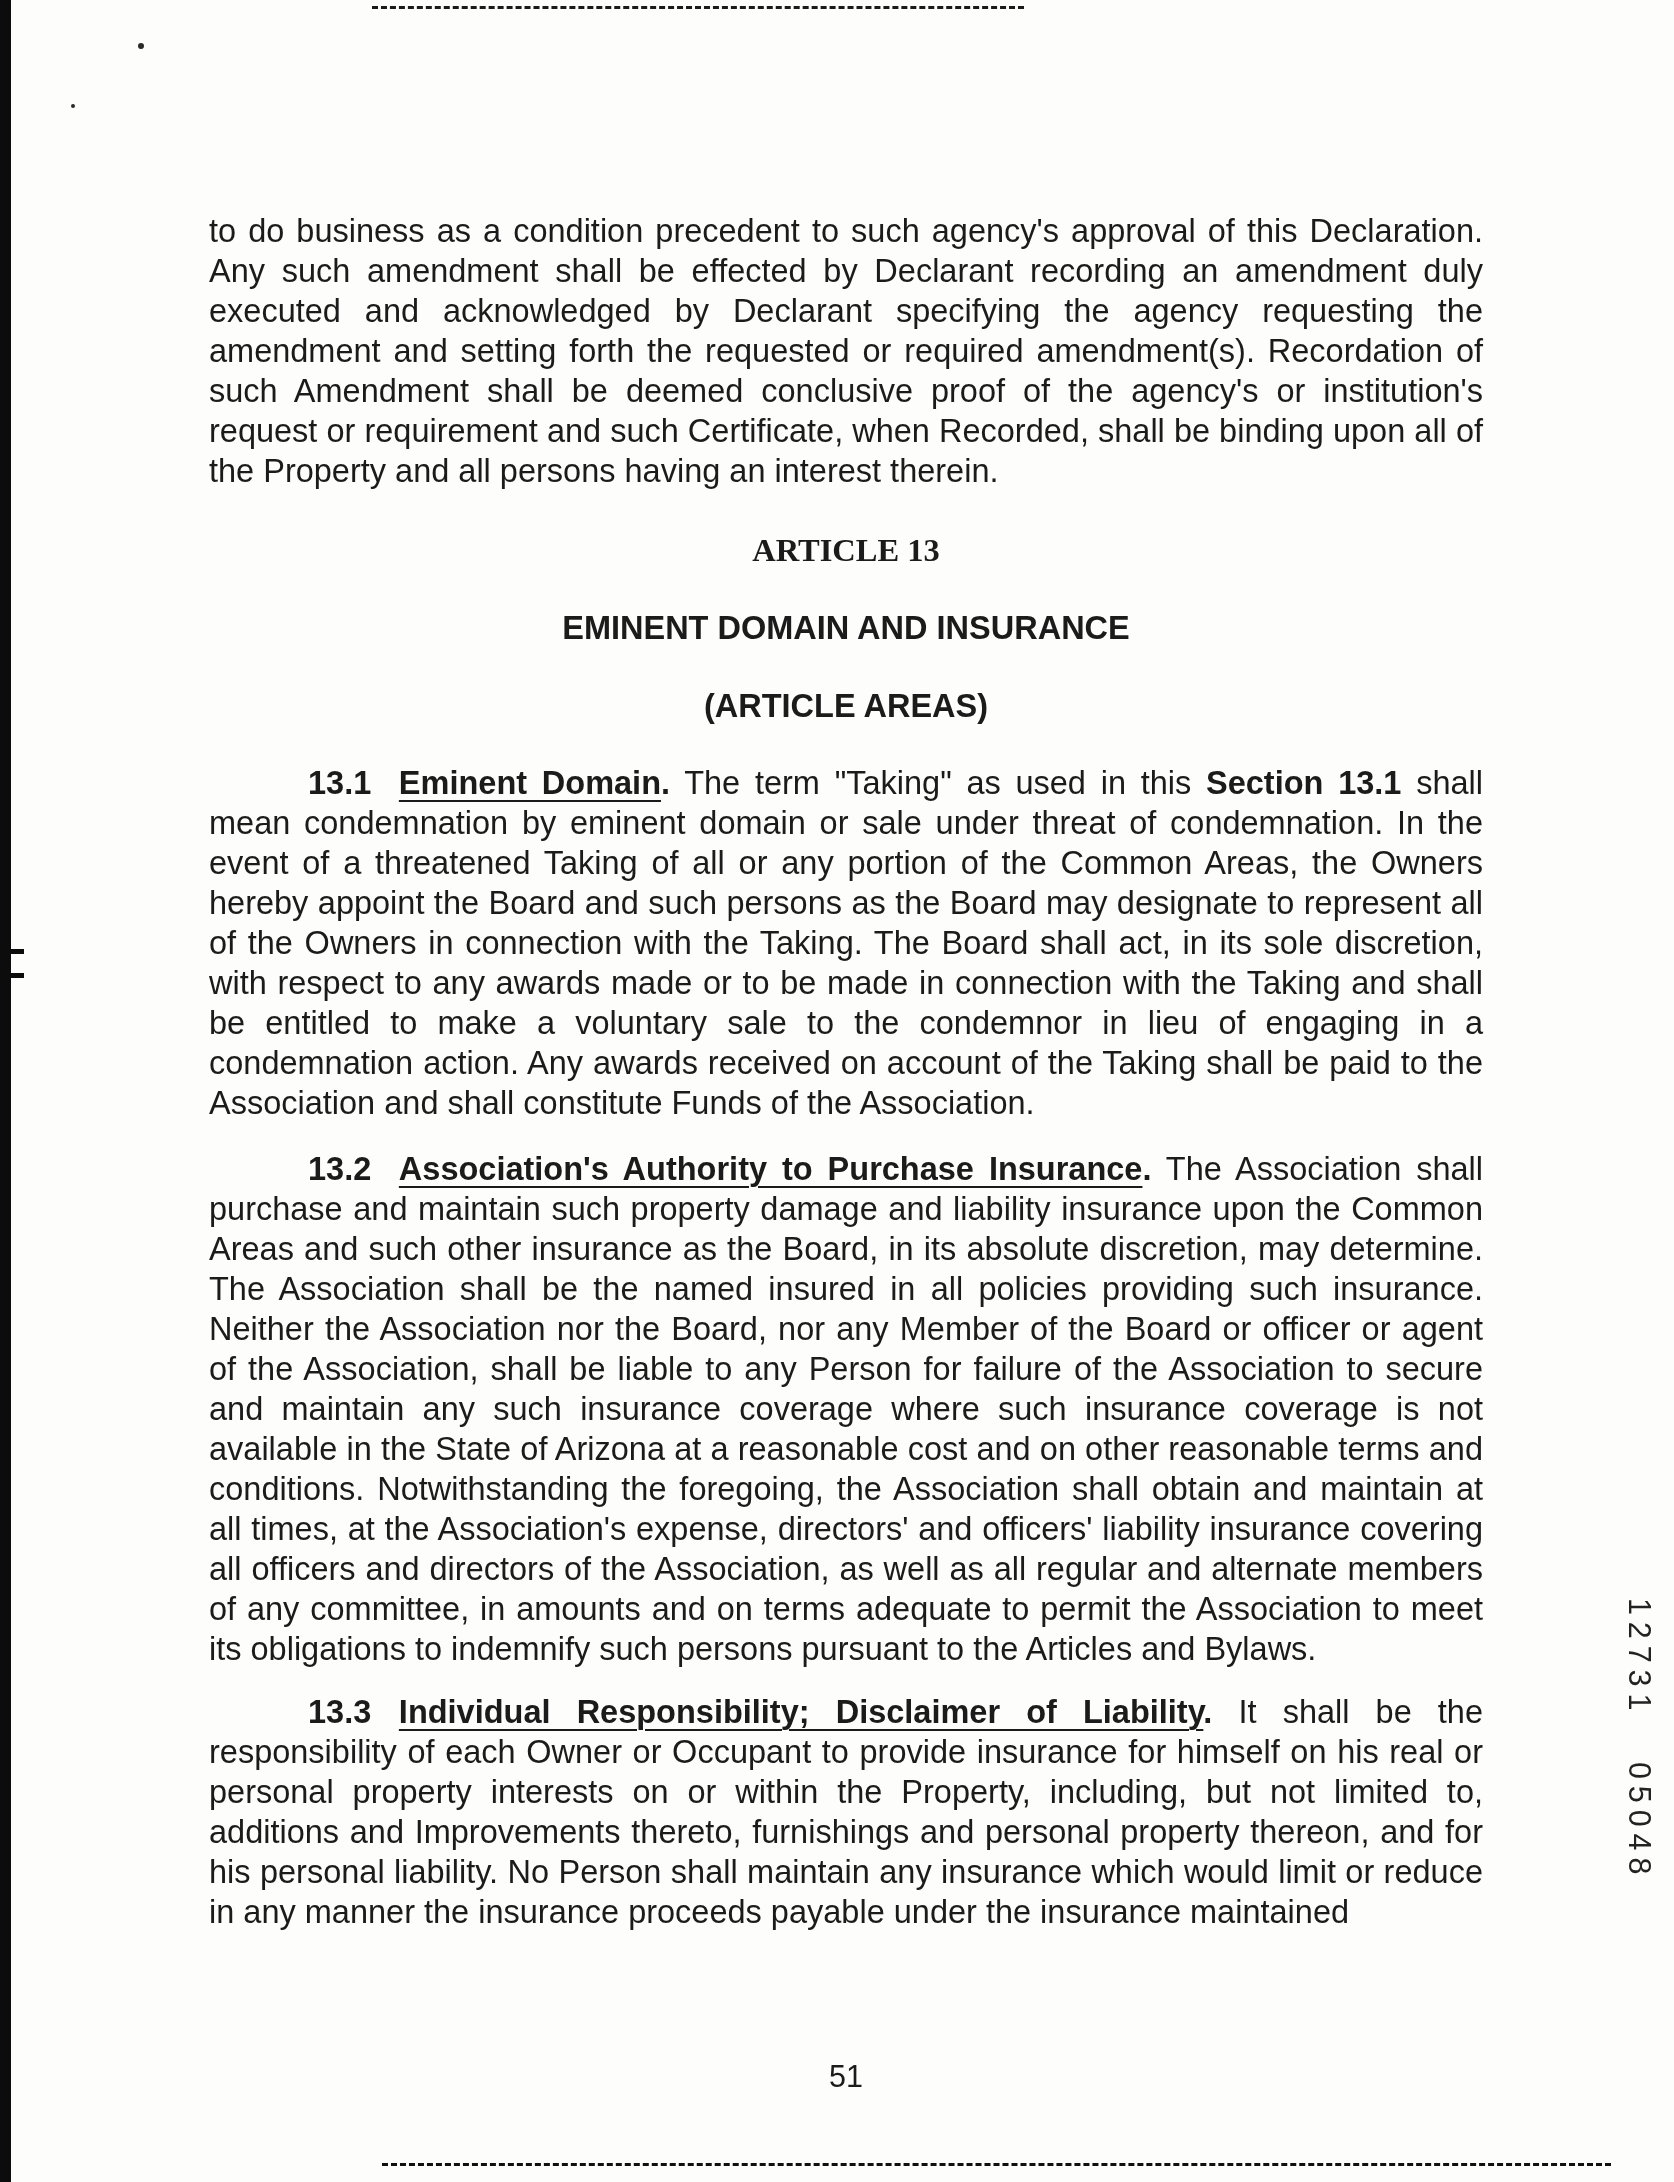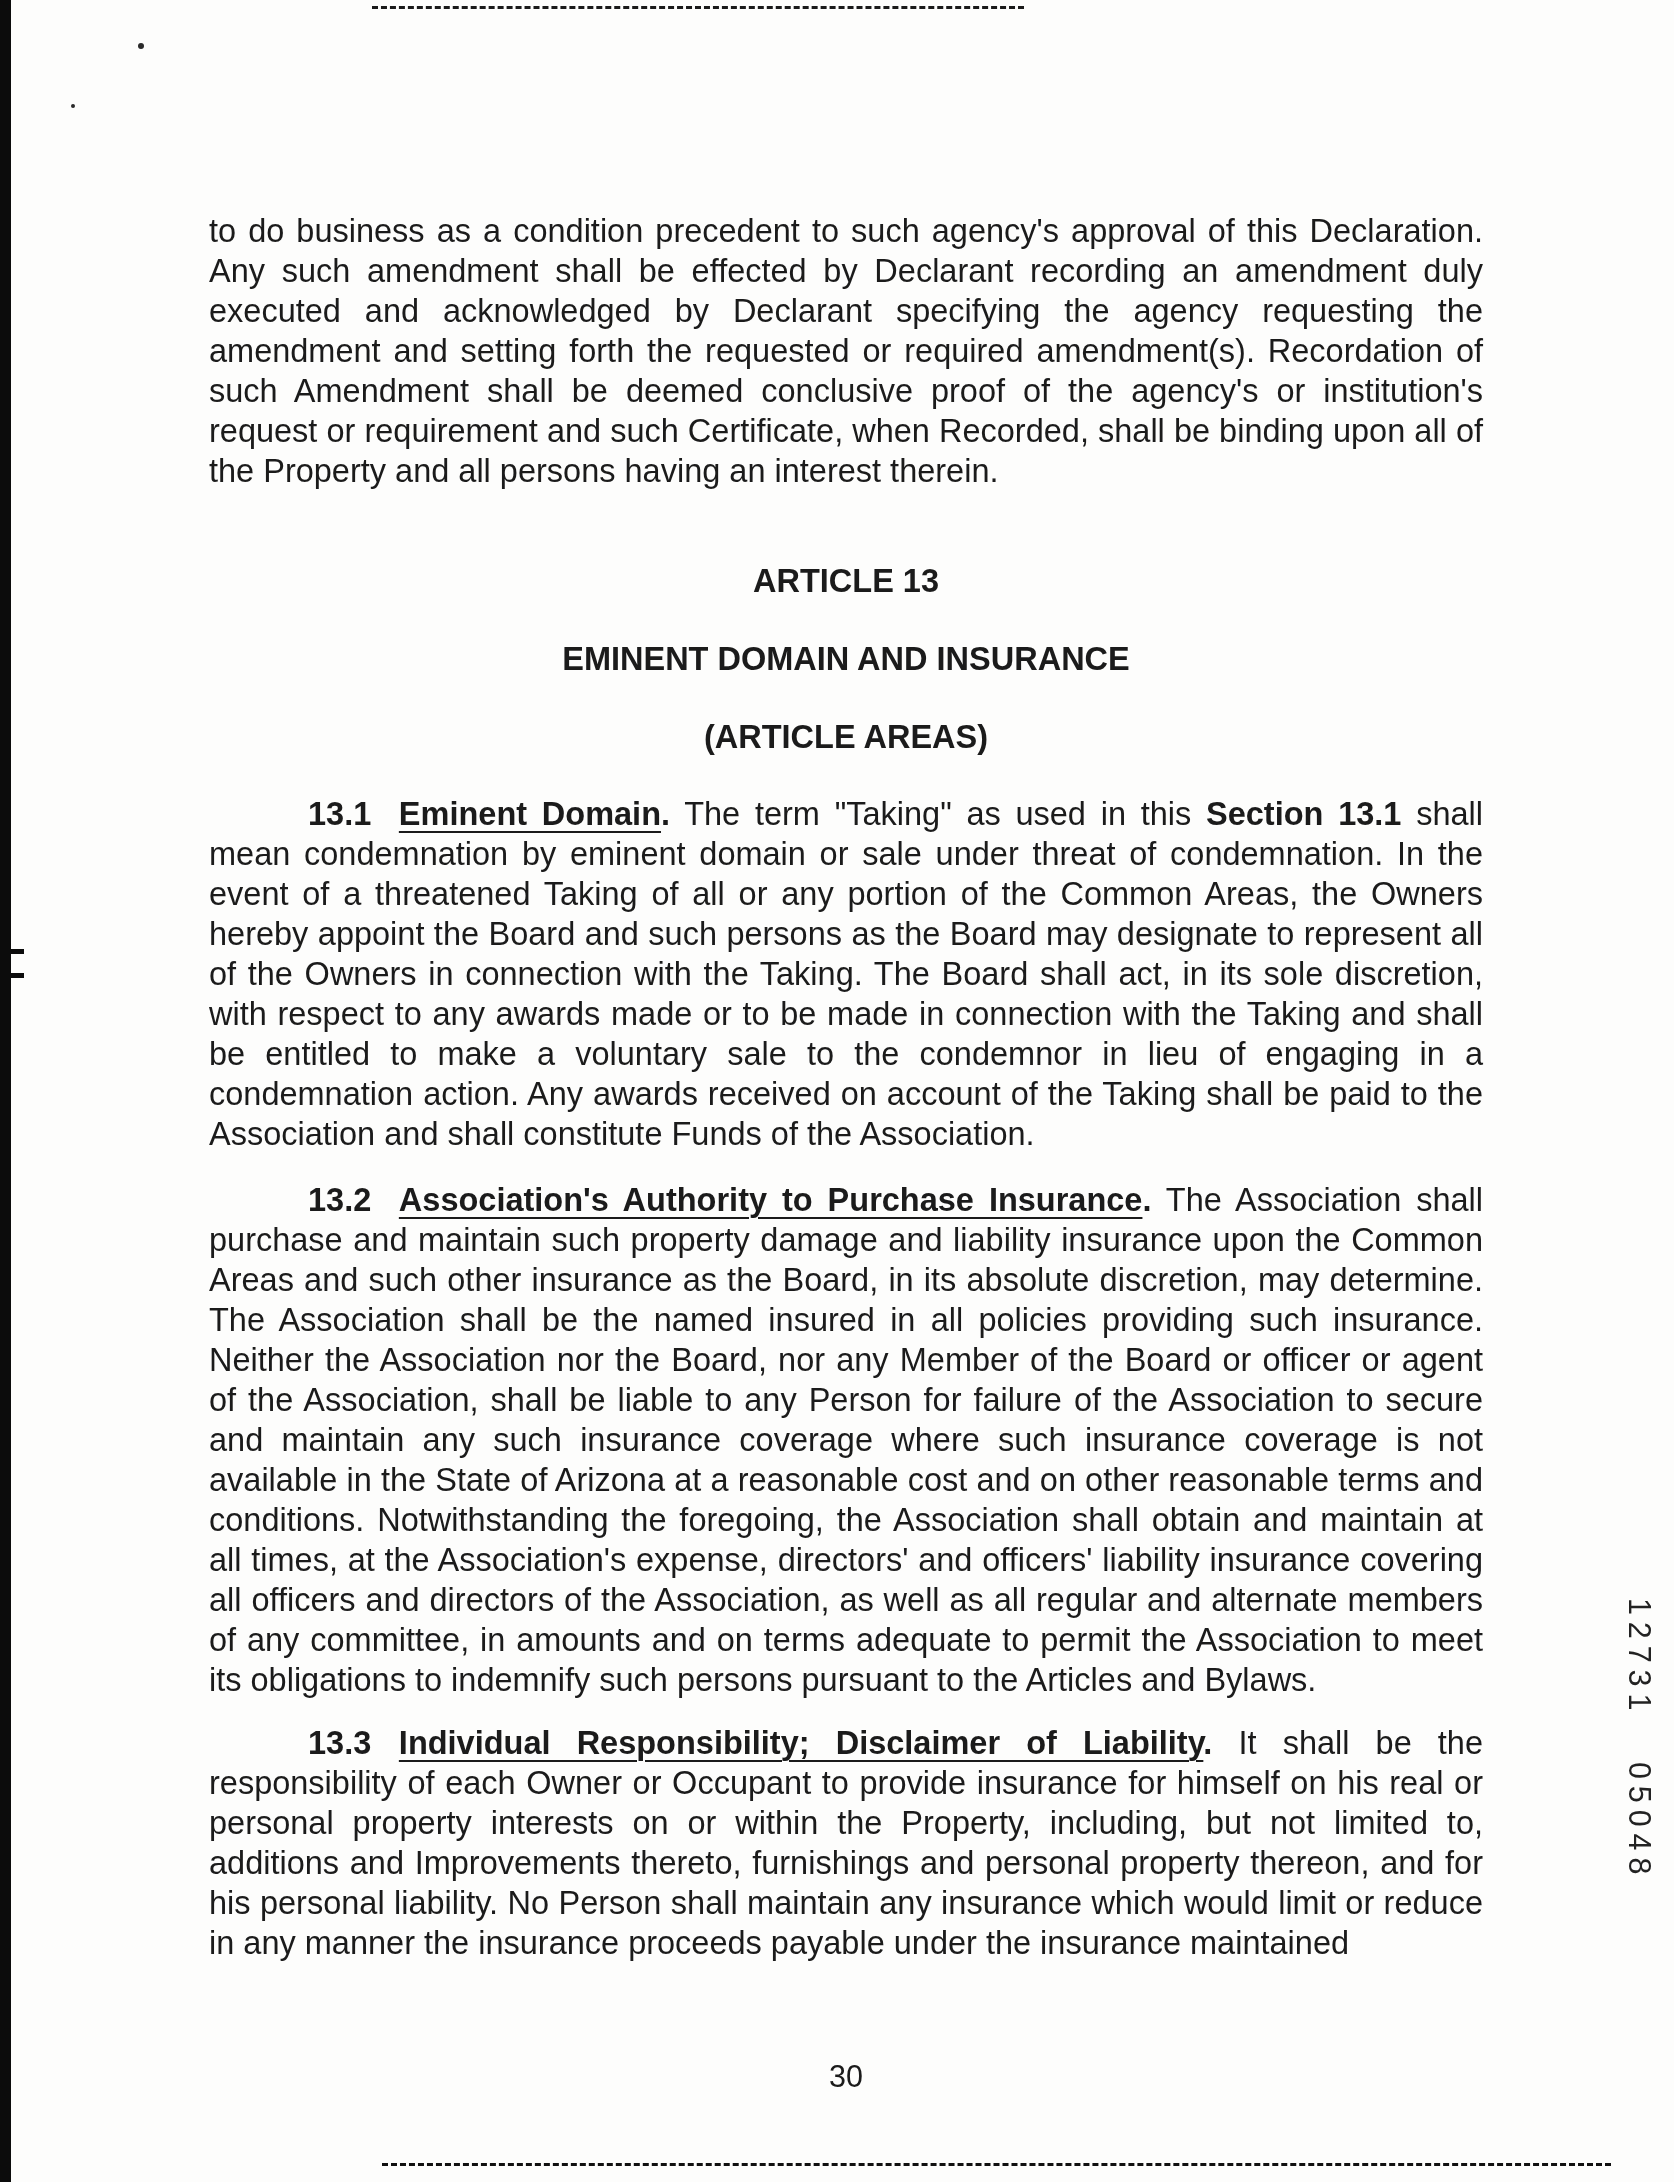--- a/index.html
+++ b/index.html
@@ -94,25 +94,26 @@
     font-weight: 700;
     text-decoration: underline;
     text-underline-offset: 5.9px;
     text-decoration-thickness: 2px;
   }
   .sec-period { font-weight: 700; }
   .emph {
     font-weight: 700;
   }
   h1.article-label {
-    margin: 70px 0 0 0;
+    margin: 39px 0 0 0;
     font-size: 32.5px;
     line-height: 40px;
     font-weight: 700;
     text-align: center;
+    font-family: Liberation Serif, serif;
   }
   h2.article-title, h2.article-subtitle {
     margin: 38px 0 0 0;
     font-size: 32.5px;
     line-height: 40px;
     font-weight: 700;
     text-align: center;
     text-underline-offset: 5.9px;
     text-decoration-thickness: 2px;
   }
@@ -154,16 +155,16 @@
     <h2 class="article-subtitle">(ARTICLE AREAS)</h2>
 
     <p class="body-text section sec-1"><span class="sec-num">13.1</span><span class="sec-title">Eminent Domain</span><span class="sec-period">.</span><span>  The term "Taking" as used in this </span><span class="emph">Section 13.1</span><span> shall mean condemnation by eminent domain or sale under threat of condemnation. In the event of a threatened Taking of all or any portion of the Common Areas, the Owners hereby appoint the Board and such persons as the Board may designate to represent all of the Owners in connection with the Taking. The Board shall act, in its sole discretion, with respect to any awards made or to be made in connection with the Taking and shall be entitled to make a voluntary sale to the condemnor in lieu of engaging in a condemnation action. Any awards received on account of the Taking shall be paid to the Association and shall constitute Funds of the Association.</span></p>
 
     <p class="body-text section sec-2"><span class="sec-num">13.2</span><span class="sec-title">Association's Authority to Purchase Insurance</span><span class="sec-period">.</span><span>  </span><span class="emph"></span><span>The Association shall purchase and maintain such property damage and liability insurance upon the Common Areas and such other insurance as the Board, in its absolute discretion, may determine. The Association shall be the named insured in all policies providing such insurance. Neither the Association nor the Board, nor any Member of the Board or officer or agent of the Association, shall be liable to any Person for failure of the Association to secure and maintain any such insurance coverage where such insurance coverage is not available in the State of Arizona at a reasonable cost and on other reasonable terms and conditions. Notwithstanding the foregoing, the Association shall obtain and maintain at all times, at the Association's expense, directors' and officers' liability insurance covering all officers and directors of the Association, as well as all regular and alternate members of any committee, in amounts and on terms adequate to permit the Association to meet its obligations to indemnify such persons pursuant to the Articles and Bylaws.</span></p>
 
     <p class="body-text section sec-3"><span class="sec-num">13.3</span><span class="sec-title">Individual Responsibility; Disclaimer of Liability</span><span class="sec-period">.</span><span>  </span><span class="emph"></span><span>It shall be the responsibility of each Owner or Occupant to provide insurance for himself on his real or personal property interests on or within the Property, including, but not limited to, additions and Improvements thereto, furnishings and personal property thereon, and for his personal liability. No Person shall maintain any insurance which would limit or reduce in any manner the insurance proceeds payable under the insurance maintained</span></p>
 
   </div>
 
-  <div class="page-number">30</div>
+  <div class="page-number">51</div>
 
 </div>
 
 
 </body></html>

